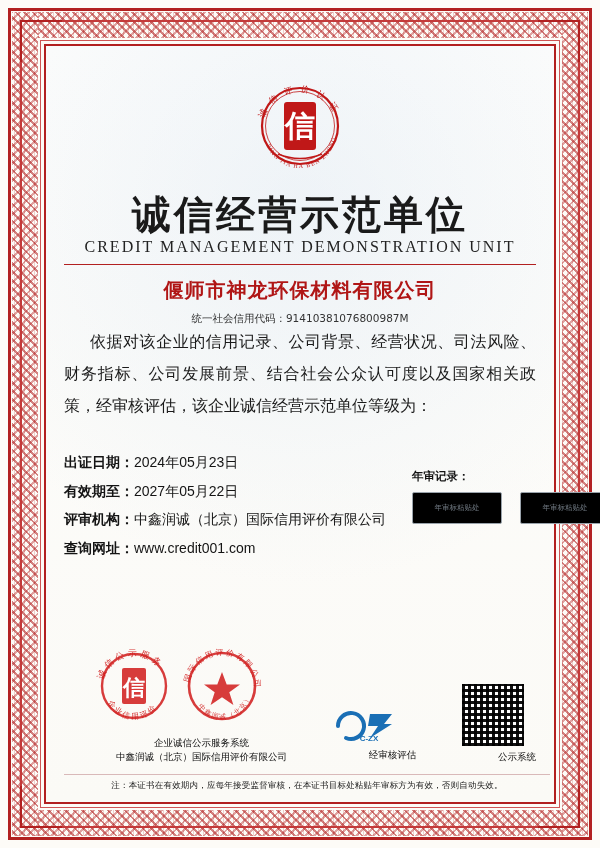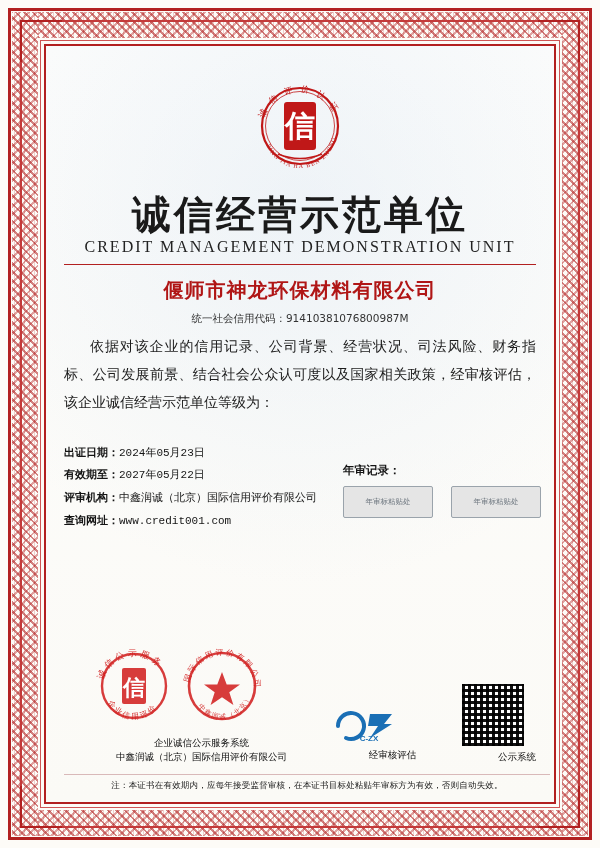--- a/index.html
+++ b/index.html
@@ -159,22 +159,22 @@
   .company-uscc {
     margin-top: 8px;
     text-align: center;
     font-size: 10.5px;
     color: #333;
     font-family: "DejaVu Sans", "Liberation Sans", sans-serif;
   }
 
   
   .body-text {
-    margin-top: 6px;
-    font-size: 14px;
+    margin-top: 0;
+    font-size: 16px;
     line-height: 2.0;
     color: #1b1b1b;
     text-align: justify;
     text-indent: 26px;
     font-family: "DejaVu Sans", "Liberation Sans", sans-serif;
   }
 
   
   .grade {
     margin-top: 16px;
@@ -187,24 +187,24 @@
   }
 
   
   .details {
     margin-top: 26px;
     display: flex;
     gap: 12px;
   }
   .details-left {
     flex: 0 0 250px;
-    font-size: 11px;
+    font-size: 14px;
     line-height: 2.05;
     color: #141414;
-    font-family: Liberation Mono, monospace;
+    font-family: Liberation Sans, sans-serif;
   }
   .details-left .row { white-space: nowrap; }
   .details-left .row b { font-weight: bold; }
   .details-right {
     flex: 1;
     padding-left: 14px;
   }
   .annual-title {
     font-size: 11.5px;
     font-weight: bold;
@@ -220,21 +220,21 @@
   .annual-box {
     width: 88px;
     height: 30px;
     border: 1px solid #9aa3ab;
     border-radius: 2px;
     display: flex;
     align-items: center;
     justify-content: center;
     font-size: 7.5px;
     color: #6f7880;
-    background: #e5e5e5;
+    background: #000000;
     font-family: "DejaVu Sans", "Liberation Sans", sans-serif;
   }
 
   
   .bottom-row {
     position: absolute;
     left: 18px;
     right: 14px;
     bottom: 34px;
     display: flex;

